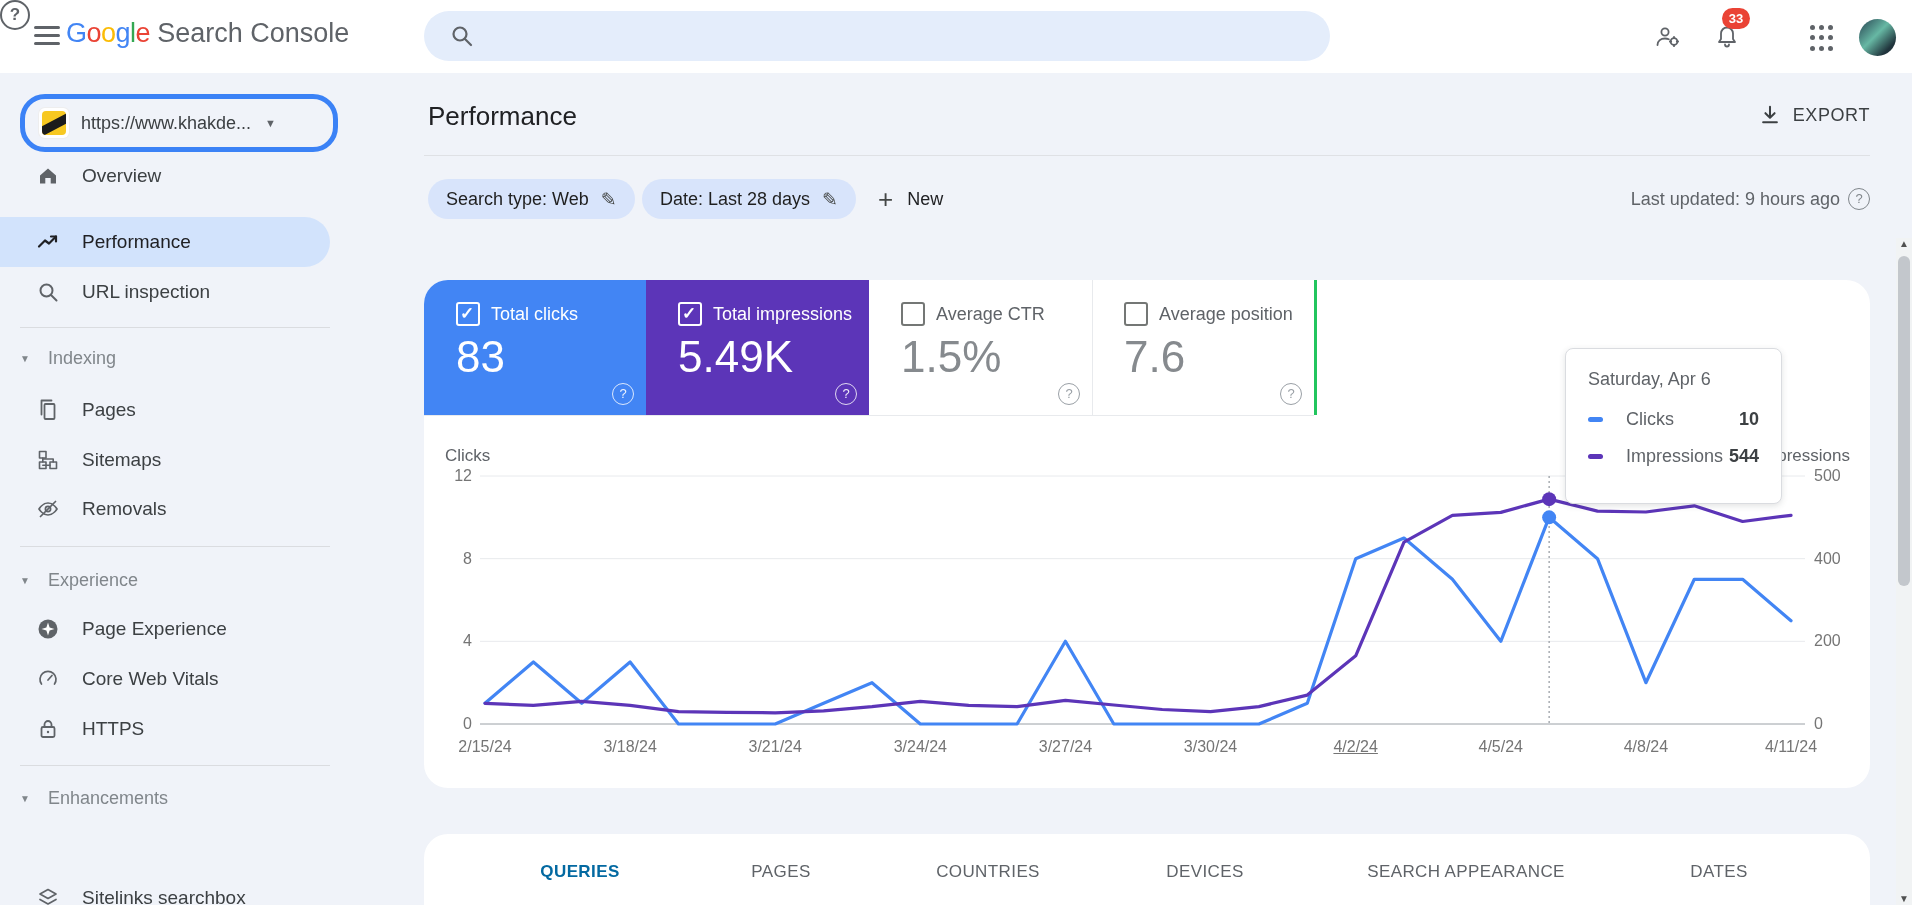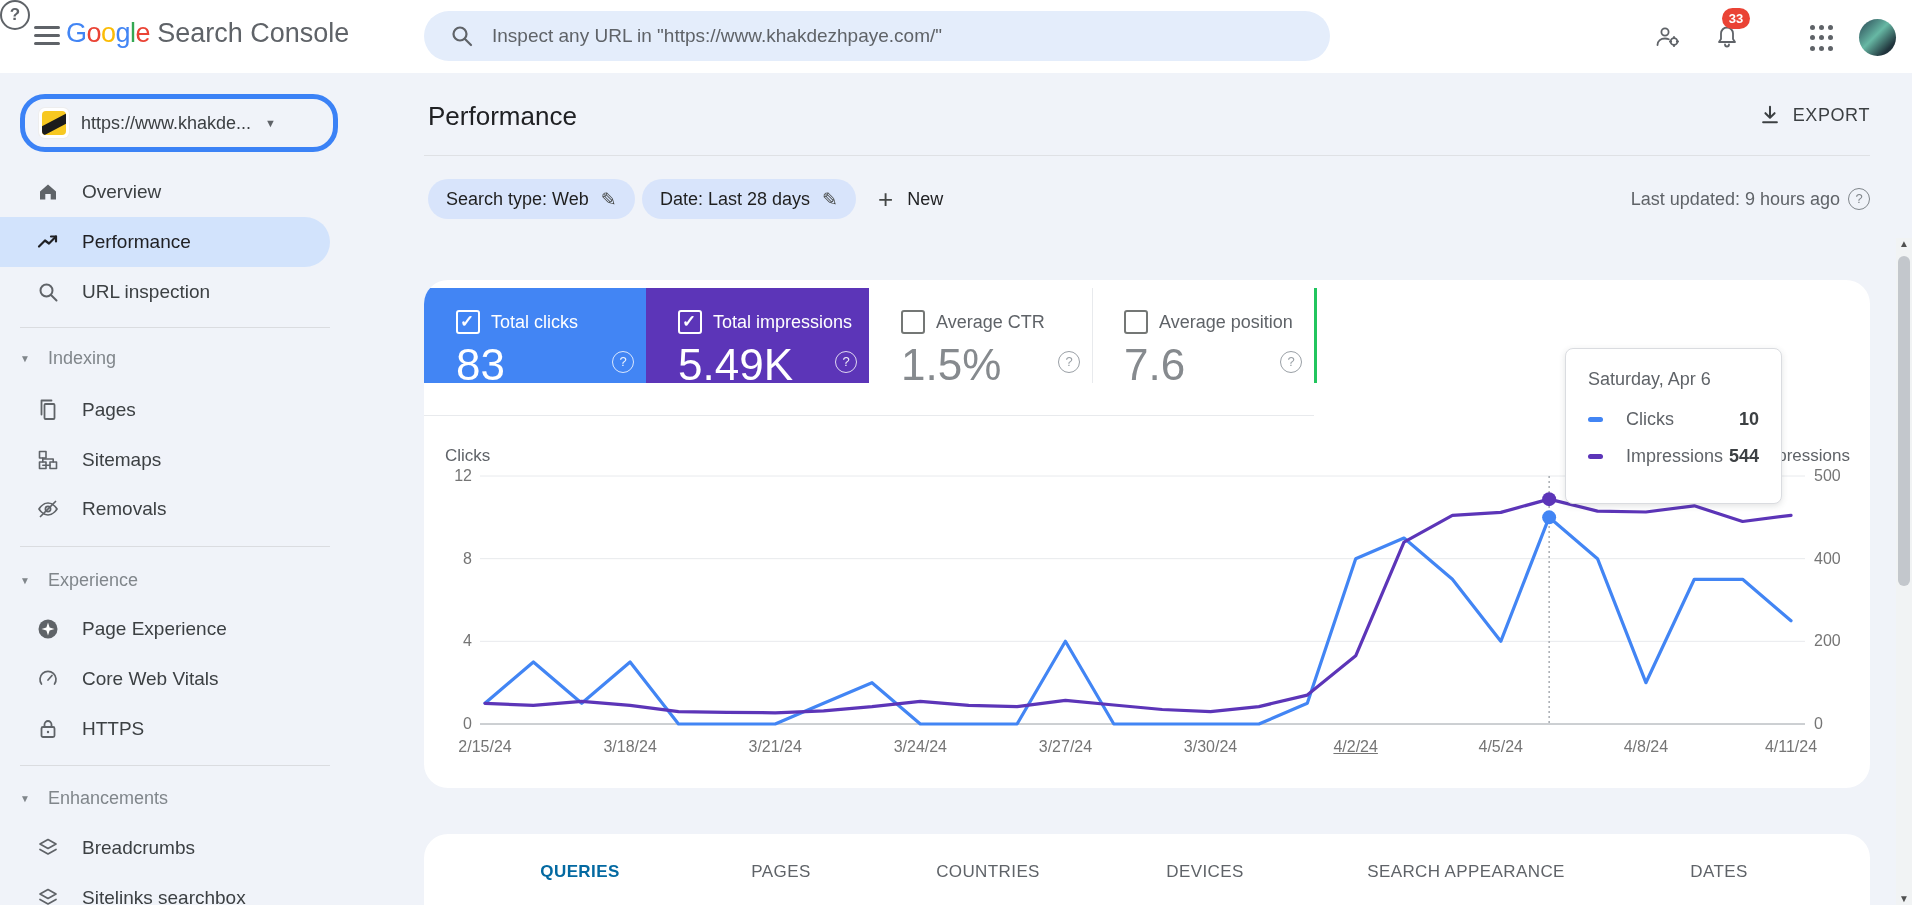--- a/index.html
+++ b/index.html
@@ -58,21 +58,21 @@
   #new-filter{position:absolute;left:878px;top:179px;height:40px;display:flex;align-items:center;cursor:pointer;}
   #new-filter .plus{font-size:26px;color:#444746;font-weight:400;}
   #new-filter .nlabel{font-size:18px;color:#202124;margin-left:14px;}
   #last-updated{position:absolute;right:42px;top:188px;display:flex;align-items:center;}
   #last-updated .lulabel{font-size:18px;color:#5f6368;}
   .qmark{width:20px;height:20px;border:1.5px solid #80868b;border-radius:50%;color:#80868b;font-size:13px;
     text-align:center;line-height:20px;margin-left:8px;flex:none;}
   
   #panel1{position:absolute;left:424px;top:280px;width:1446px;height:508px;background:#fff;
     border-radius:24px;overflow:hidden;}
-  .mcard{position:absolute;top:8px;height:95px;cursor:pointer;}
+  .mcard{position:absolute;top:0;height:135px;cursor:pointer;}
   .mcard .crow{position:absolute;left:32px;top:22px;display:flex;align-items:center;}
   .mcard .cb{width:20px;height:20px;border:2px solid #fff;border-radius:3px;position:relative;flex:none;}
   .mcard .cb.checked::after{content:"✓";position:absolute;left:2px;top:-1px;font-size:17px;font-weight:bold;color:#fff;}
   .mcard.plain .cb{border-color:#747775;}
   .mcard .clabel{font-size:18px;color:#fff;font-weight:500;margin-left:11px;white-space:nowrap;}
   .mcard.plain .clabel{color:#5f6368;font-weight:400;}
   .mcard .cvalue{position:absolute;left:32px;top:52px;font-size:44px;color:#fff;}
   .mcard.plain .cvalue{color:#868a8e;}
   .mcard .qmark{position:absolute;right:12px;bottom:10px;margin:0;border-color:rgba(255,255,255,.8);color:rgba(255,255,255,.9);}
   .mcard.plain .qmark{border-color:#9aa0a6;color:#9aa0a6;}
@@ -112,21 +112,20 @@
       <span></span>
     </div>
   <div id="logo">
     <span id="logo-google"><span style="color: rgb(66, 133, 244); font-weight: 500;">G</span><span style="color: rgb(234, 67, 53); font-weight: 500;">o</span><span style="color: rgb(251, 188, 5); font-weight: 500;">o</span><span style="color: rgb(66, 133, 244); font-weight: 500;">g</span><span style="color: rgb(52, 168, 83); font-weight: 500;">l</span><span style="color: rgb(234, 67, 53); font-weight: 500;">e</span></span><span class="suffix">Search Console</span>
   </div>
   <div id="searchbar">
     <svg class="gicon" width="24" height="24" viewBox="0 0 24 24" style="stroke-width:2.2">
         <circle cx="10" cy="10" r="6.5"></circle>
         <line x1="15" y1="15" x2="21" y2="21"></line>
       </svg>
-    <input type="text" placeholder="Inspect any URL in &quot;https://www.khakdezhpaye.com/&quot;" style="">
   </div>
   <div id="help-icon">?</div>
   <svg class="hicon gicon" style="left:1654px" viewBox="0 0 28 28" width="28" height="28">
     <circle cx="11" cy="9" r="3.6"></circle>
       <path d="M3.5 22c0-4.2 3.4-6.5 7.5-6.5 1.4 0 2.7.3 3.8.8"></path>
       <circle cx="20" cy="18.5" r="3.4"></circle>
       <line x1="20" y1="13.8" x2="20" y2="15.1"></line>
       <line x1="20" y1="21.9" x2="20" y2="23.2"></line>
       <line x1="15.9" y1="18.5" x2="17.2" y2="18.5"></line>
       <line x1="22.8" y1="18.5" x2="24.1" y2="18.5"></line>
@@ -154,21 +153,21 @@
   <div id="property">
     <div id="prop-fav">
         <div class="tile">
           <i></i>
         </div>
       </div>
     <span class="ptext">https://www.khakde...</span>
     <span class="parrow">▼</span>
   </div>
 
-  <div class="navitem" style="top:94px">
+  <div class="navitem" style="top:78px">
     <span class="nicon">
       <svg class="gicon" width="24" height="24" viewBox="0 0 24 24" style="fill:#5f6368;stroke:none">
           <path d="M4 11.5 12 4.5l8 7v8h-5.3v-5.6h-5.4v5.6H4z"></path>
         </svg>
       </span>
     <span class="nlabel">Overview</span>
   </div>
   <div class="navitem active" style="top:144px">
     <span class="nicon">
       <svg class="gicon" width="24" height="24" viewBox="0 0 24 24" style="stroke:#202124;stroke-width:2.2">
@@ -255,29 +254,20 @@
           <circle cx="12" cy="15" r="1.2" fill="#5f6368" stroke="none"></circle>
         </svg>
       </span>
     <span class="nlabel">HTTPS</span>
   </div>
 
   <div class="sdivider" style="top:692px"></div>
   <div class="sheader" style="top:710px">
     <span class="tri">▼</span>
     <span class="shlabel">Enhancements</span>
-  </div>
-  <div class="navitem" style="top:750px">
-    <span class="nicon">
-      <svg class="gicon" width="24" height="24" viewBox="0 0 24 24" style="stroke-width:1.7">
-          <path d="M12 3.5l8 4.5-8 4.5-8-4.5z"></path>
-          <path d="M4 13.5l8 4.5 8-4.5"></path>
-        </svg>
-      </span>
-    <span class="nlabel">Breadcrumbs</span>
   </div>
   <div class="navitem" style="top:800px">
     <span class="nicon">
       <svg class="gicon" width="24" height="24" viewBox="0 0 24 24" style="stroke-width:1.7">
           <path d="M12 3.5l8 4.5-8 4.5-8-4.5z"></path>
           <path d="M4 13.5l8 4.5 8-4.5"></path>
         </svg>
       </span>
     <span class="nlabel">Sitelinks searchbox</span>
   </div>

